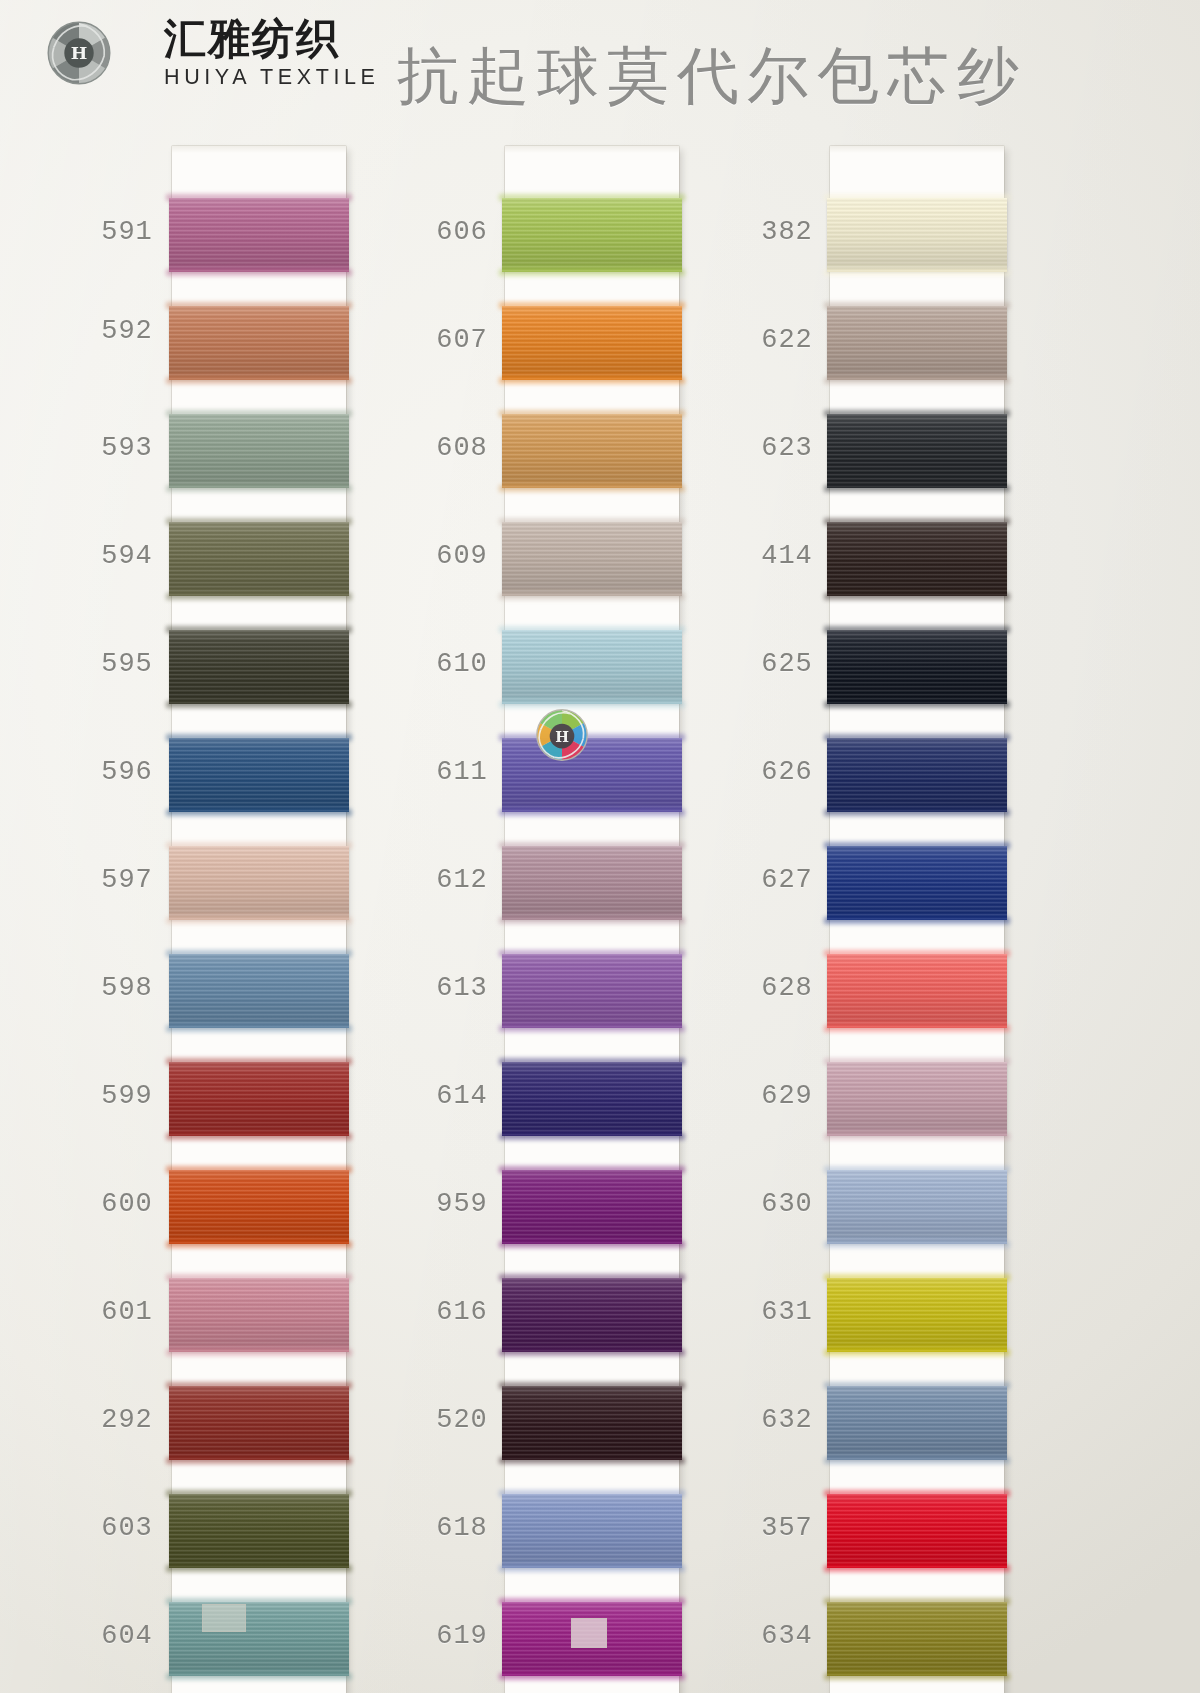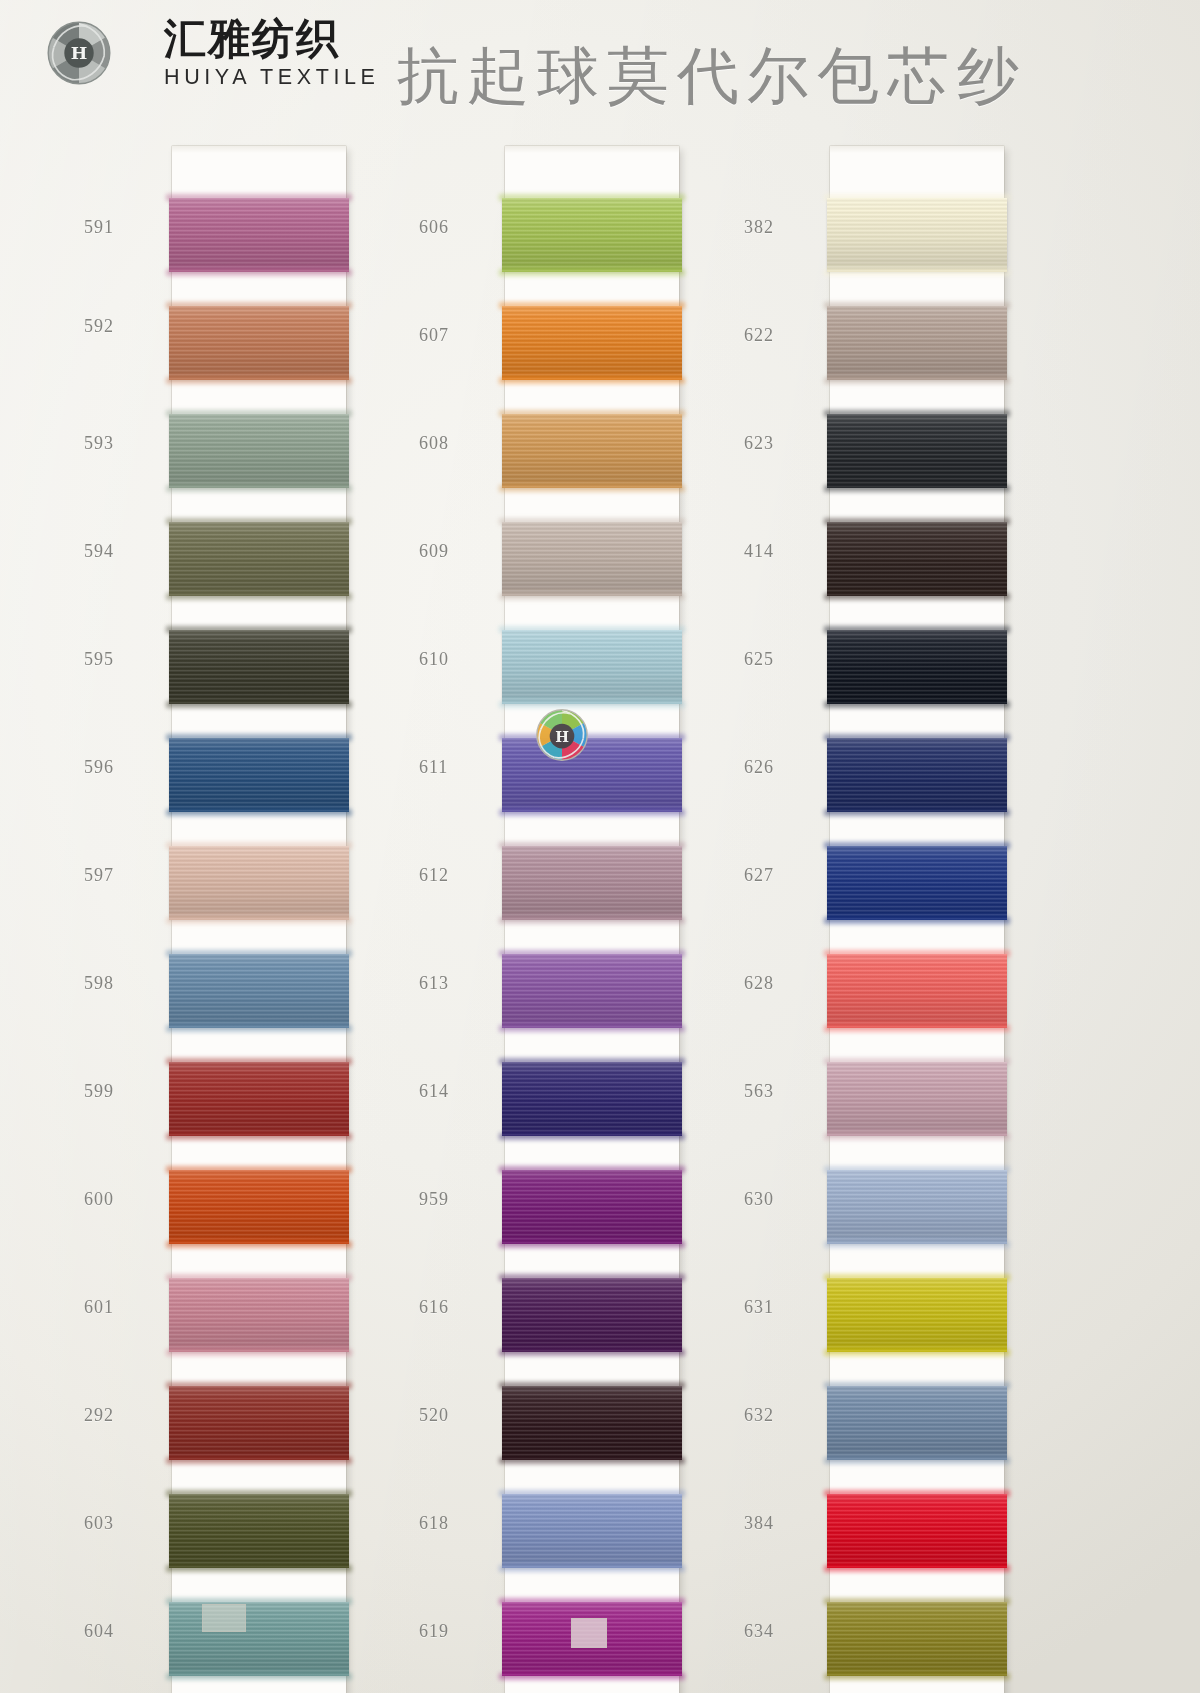--- a/index.html
+++ b/index.html
@@ -94,23 +94,23 @@
   .band .fuzz-t,.band .fuzz-b{
     position:absolute;left:-3px;right:-3px;height:7px;
     background:inherit;opacity:.45;filter:blur(2.2px);
   }
   .band .fuzz-t{top:-4px;}
   .band .fuzz-b{bottom:-4px;}
 
   
   .label{
     position:absolute;
-    width:86px;text-align:left;
-    font-family:Liberation Serif, serif;
-    font-size:18px;color:#83837f;letter-spacing:1px;
+    width:86px;text-align:center;
+    font-family:Liberation Mono, monospace;
+    font-size:27px;color:#83837f;letter-spacing:1px;
     text-shadow:0 1px 0 rgba(255,255,255,.6);
   }
 
   
   #watermark{
     position:absolute;left:534px;top:707px;width:56px;height:56px;z-index:9;
     opacity:.96;
   }
   .tape{
     position:absolute;background:rgba(225,222,212,.55);
@@ -502,25 +502,25 @@
       <div class="gap"></div>
     </div>
     <div class="label" style="top: 71px; left: -86px;">382</div>
     <div class="label" style="top: 179px; left: -86px;">622</div>
     <div class="label" style="top: 287px; left: -86px;">623</div>
     <div class="label" style="top: 395px; left: -86px;">414</div>
     <div class="label" style="top: 503px; left: -86px;">625</div>
     <div class="label" style="top: 611px; left: -86px;">626</div>
     <div class="label" style="top: 719px; left: -86px;">627</div>
     <div class="label" style="top: 827px; left: -86px;">628</div>
-    <div class="label" style="top: 935px; left: -86px;">563</div>
+    <div class="label" style="top: 935px; left: -86px;">629</div>
     <div class="label" style="top: 1043px; left: -86px;">630</div>
     <div class="label" style="top: 1151px; left: -86px;">631</div>
     <div class="label" style="top: 1259px; left: -86px;">632</div>
-    <div class="label" style="top: 1367px; left: -86px;">384</div>
+    <div class="label" style="top: 1367px; left: -86px;">357</div>
     <div class="label" style="top: 1475px; left: -86px;">634</div>
   </div>
 
 <div id="watermark">
   <svg viewBox="0 0 100 100" width="56" height="56">
     <defs>
         <clipPath id="wmClip">
           <circle cx="50" cy="50" r="45"></circle>
         </clipPath>
       </defs>

